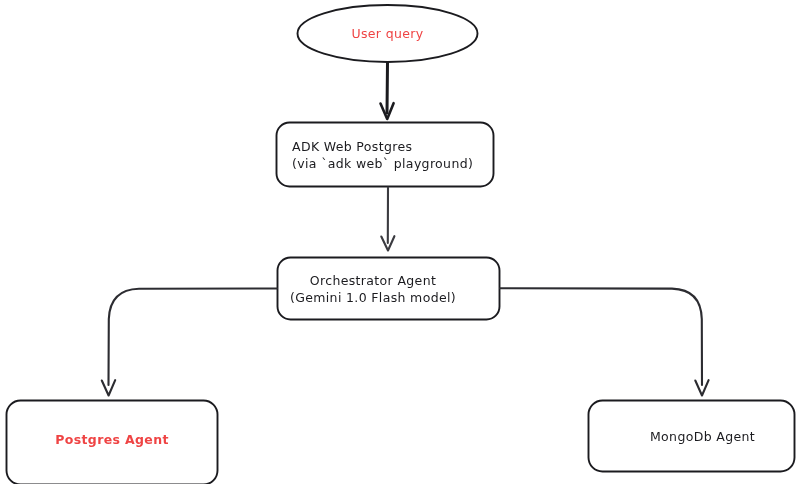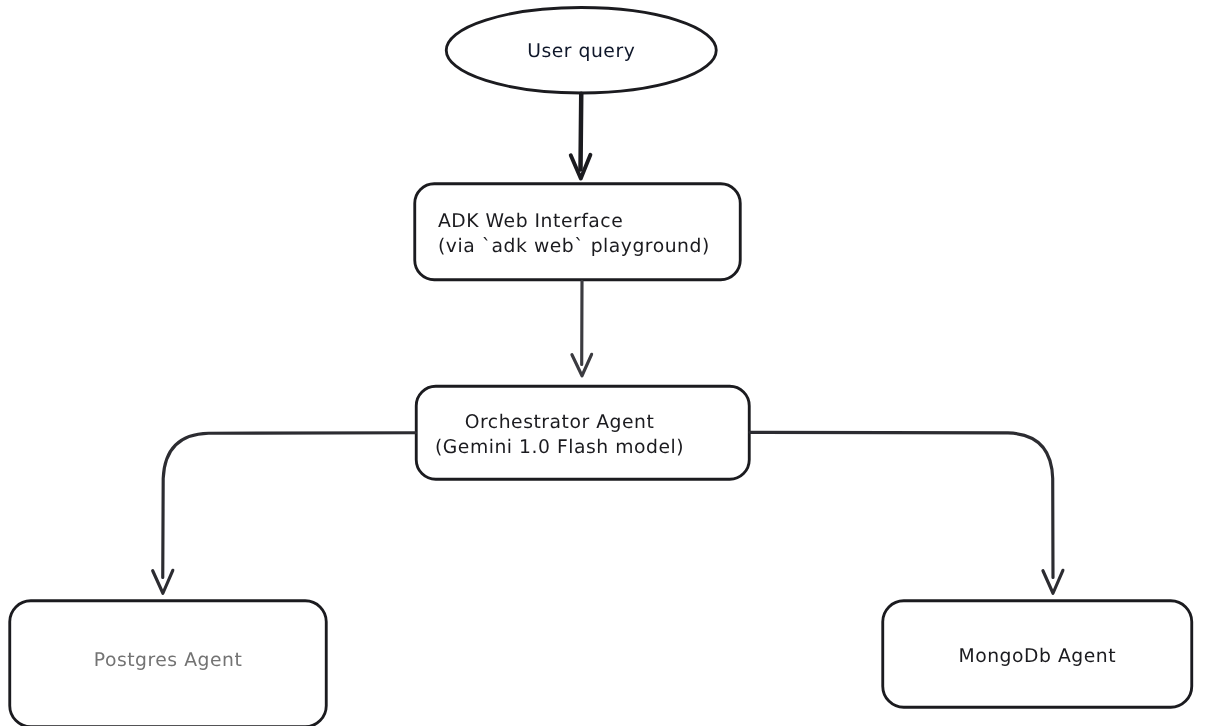--- a/index.html
+++ b/index.html
@@ -82,35 +82,35 @@
       <path d="M 101.8 380.5 L 108.6 395.5 L 115.2 380.2" fill="none" stroke="#2c2c31" stroke-width="2.1" stroke-linecap="round" stroke-linejoin="round"></path>
     </g>
 
     <g>
       <path d="M 500 288.2 L 672 288.6 Q 701 289.4 701.8 319 L 702 385" fill="none" stroke="#2c2c31" stroke-width="2.1" stroke-linecap="round" stroke-linejoin="round"></path>
       <path d="M 695.3 380.5 L 702 395.5 L 708.6 380.2" fill="none" stroke="#2c2c31" stroke-width="2.1" stroke-linecap="round" stroke-linejoin="round"></path>
     </g>
 
   </svg>
 
-  <div class="node-label center" id="label-user-query" style="color: #0f172a; justify-content: center;">
+  <div class="node-label center" id="label-user-query" style="color: #ef4444; justify-content: center;">
     <span>User query</span>
   </div>
 
   <div class="node-label left" id="label-adk-web" style="color: rgb(27, 27, 31);">
-    <span>ADK Web Interface</span>
+    <span>ADK Web Postgres</span>
     <span>(via `adk web` playground)</span>
   </div>
 
   <div class="node-label center" id="label-orchestrator" style="color: rgb(27, 27, 31);">
     <span>Orchestrator Agent</span>
     <span>(Gemini 1.0 Flash model)</span>
   </div>
 
-  <div class="node-label center" id="label-postgres-agent" style="color: #737373;">
+  <div class="node-label center" id="label-postgres-agent" style="color: #ef4444; font-weight: bold;">
     <span>Postgres Agent</span>
   </div>
 
-  <div class="node-label center" id="label-mongodb-agent" style="color: rgb(27, 27, 31);">
+  <div class="node-label center" id="label-mongodb-agent" style="color: rgb(27, 27, 31); padding-left: 11px;">
     <span>MongoDb Agent</span>
   </div>
 
 </div>
 
 </body></html>

